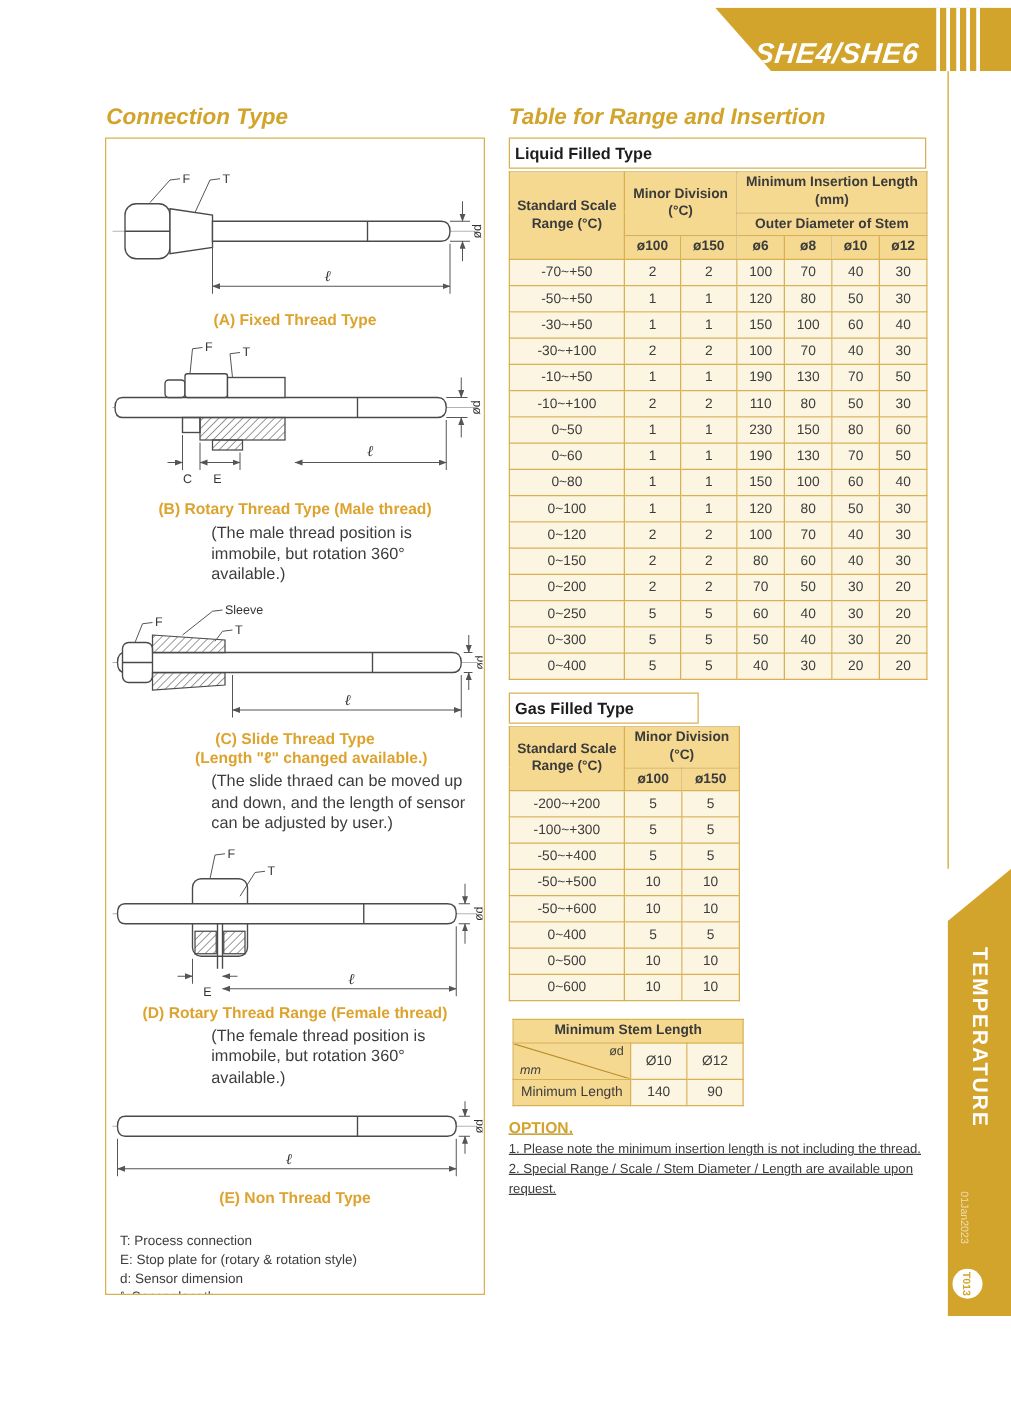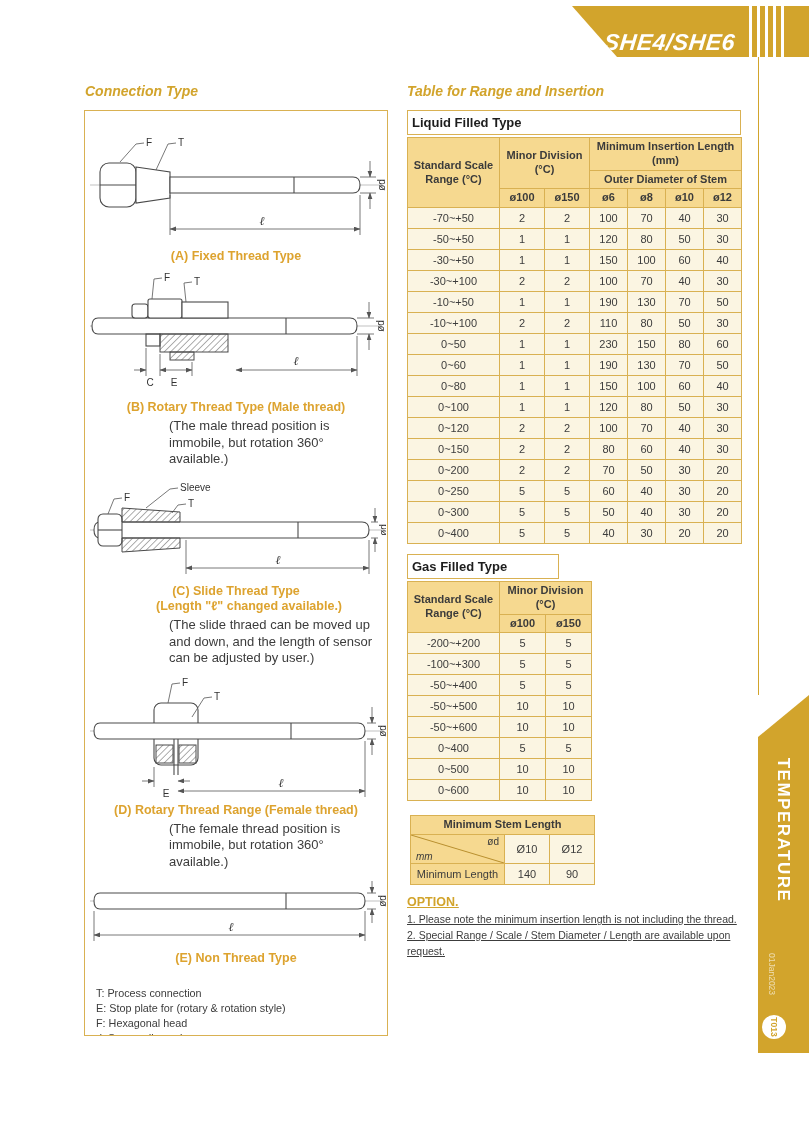--- a/index.html
+++ b/index.html
@@ -19,21 +19,21 @@
             clip-path:polygon(0 42px,100% 0,100% 100%,0 100%);}
   .side-tab-text{position:absolute;left:25px;top:135px;transform:translate(-50%,-50%) rotate(90deg);
                  color:#fff;font-weight:bold;font-size:17px;letter-spacing:1.5px;white-space:nowrap;}
   .date-code{position:absolute;left:19px;top:258px;transform:rotate(90deg);transform-origin:left top;
              color:rgba(255,255,255,.62);font-size:8.5px;white-space:nowrap;}
   .page-circle{position:absolute;left:4px;top:320px;width:24px;height:24px;background:#fff;border-radius:50%;
                display:flex;align-items:center;justify-content:center;}
   .page-circle span{color:#d2a42c;font-size:8.5px;font-weight:bold;transform:rotate(90deg);}
 
   
-  .sec-title{position:absolute;margin:0;color:#d2a42c;font-size:14px;font-weight:bold;font-style:italic;
+  .sec-title{position:absolute;margin:0;color:#d2a42c;font-size:18px;font-weight:bold;font-style:italic;
              white-space:nowrap;text-align:center;}
   .h-left{left:85px;top:83px;} .h-right{left:407px;top:83px;}
 
   
   .diagram-box{position:absolute;left:84px;top:110px;width:304px;height:926px;border:1px solid #d9b152;
                box-sizing:border-box;background:#fff;padding-top:6px;overflow:hidden;}
   .dsec svg{display:block;margin:0 auto;}
   .dcap{color:#dda32f;font-weight:bold;font-size:12.5px;text-align:center;line-height:1.2;}
   .dcap2{color:#dda32f;font-weight:bold;font-size:12.5px;text-align:center;line-height:1.2;padding-left:26px;}
   .dnote{color:#3c3c3c;font-size:13px;line-height:1.28;margin:3px 14px 8px 84px;}
@@ -245,21 +245,20 @@
         <line class="dim" x1="286" y1="2" x2="286" y2="14" marker-end="url(#arr)"></line>
         <line class="dim" x1="286" y1="44" x2="286" y2="30" marker-end="url(#arr)"></line>
         <text class="dtext" transform="rotate(-90 297 22)" x="297" y="25" text-anchor="middle">ød</text>
       </svg>
       <div class="dcap">(E) Non Thread Type</div>
     </div>
 
     <div class="dlegend">
         <div>T: Process connection</div>
         <div>E: Stop plate for (rotary &amp; rotation style)</div>
-        <div>F: Hexagonal head</div>
         <div>d: Sensor dimension</div>
         <div>ℓ: Sensor length</div>
       </div>
   </div>
 
   <div class="rcol">
 
     <div class="tbl-title w-liquid">Liquid Filled Type</div>
     <table class="w-liquid">
       <colgroup>

